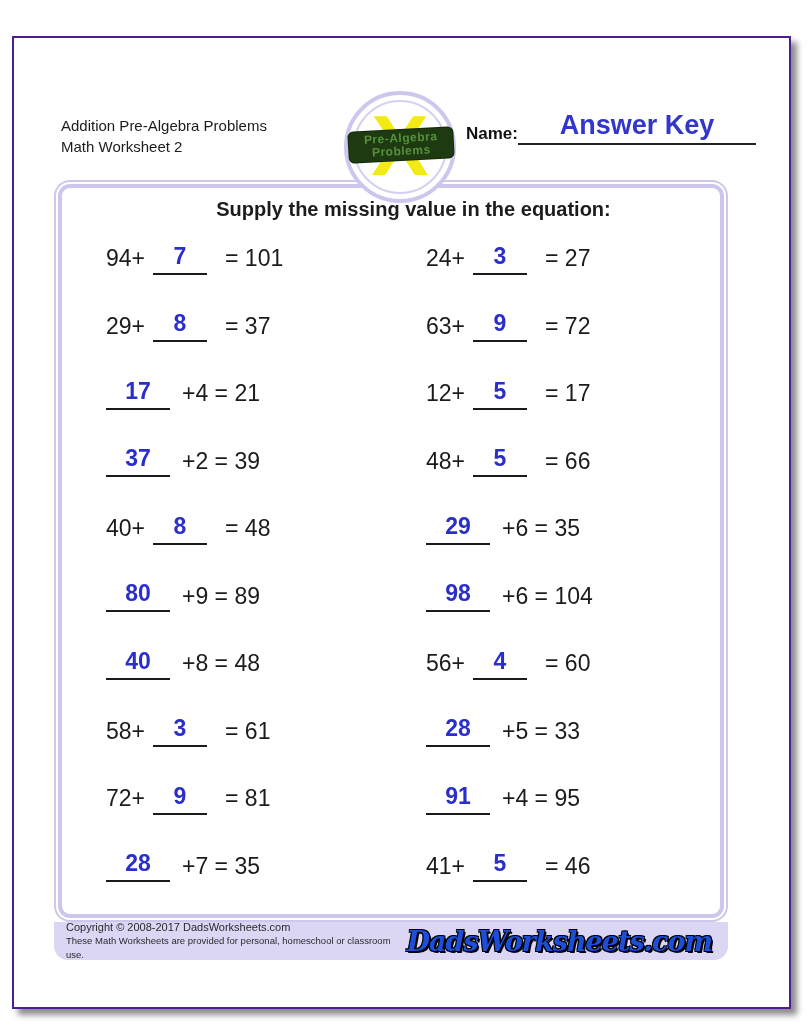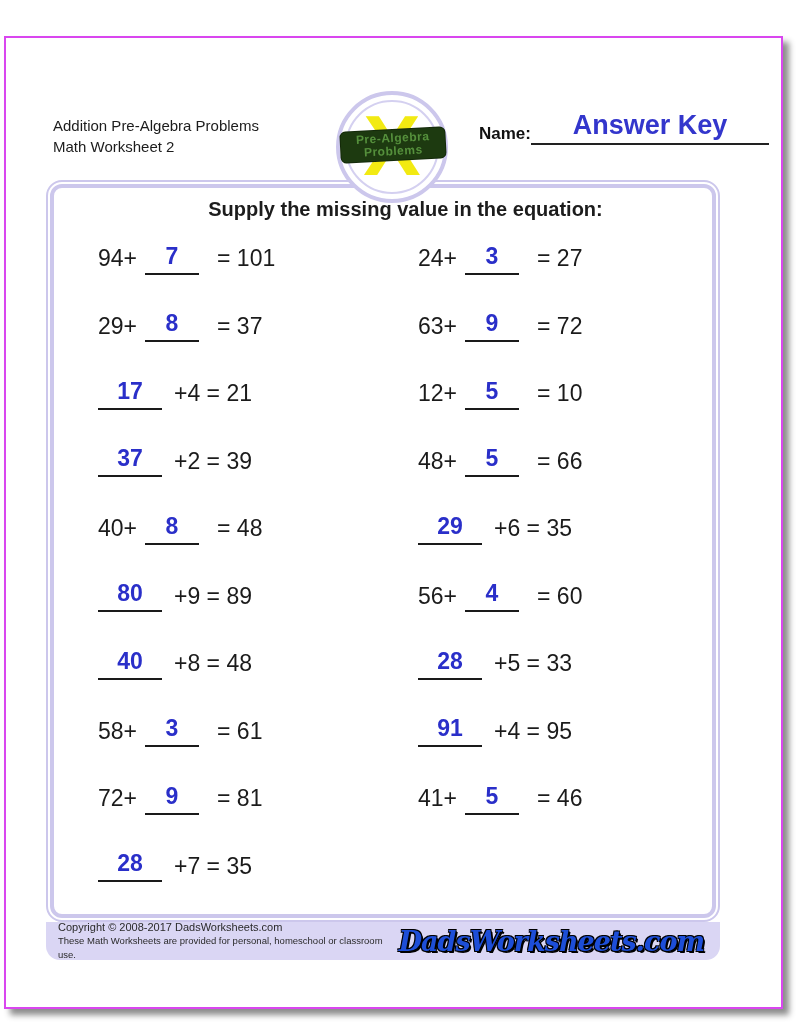--- a/index.html
+++ b/index.html
@@ -1,28 +1,28 @@
 <!DOCTYPE html>
 <html><head>
 <meta charset="utf-8">
 <style>
   * { margin:0; padding:0; box-sizing:border-box; }
   html,body { width:810px; height:1025px; background:#ffffff; font-family:"Liberation Sans", sans-serif; overflow:hidden; }
 
   .page {
-    position:absolute; left:4px; top:36px; width:779px; height:973px;
-    background:#ffffff; border:2px solid #d946ef;
+    position:absolute; left:12px; top:36px; width:779px; height:973px;
+    background:#ffffff; border:2px solid #4c1d95;
     box-shadow:6px 6px 6px rgba(0,0,0,0.45);
   }
 
   
   .header-left { position:absolute; left:47px; top:77px; font-size:15px; color:#1c1c1c; line-height:21px; }
 
   .name-row { position:absolute; left:452px; top:74px; display:flex; align-items:flex-end; }
-  .name-label { font-size:17px; font-weight:bold; color:#111; padding-bottom:1px;margin-left:21px; }
+  .name-label { font-size:17px; font-weight:bold; color:#111; padding-bottom:1px; }
   .name-line { display:inline-block; width:238px; border-bottom:2px solid #222; text-align:center; }
   .name-value { font-size:27px; font-weight:bold; color:#3336cc; position:relative; top:-2px; }
 
   
   .logo {
     position:absolute; left:330px; top:53px; width:112px; height:112px;
     background:#fff; border:4px solid #ccc7ec; border-radius:50%; z-index:5;
     display:flex; align-items:center; justify-content:center;
   }
   .logo-inner {
@@ -173,30 +173,34 @@
           <span class="post">= 27</span>
         </div>
         <div class="prob type-a">
           <span class="pre">63+</span>
           <span class="blank"><span class="ans">9</span></span>
           <span class="post">= 72</span>
         </div>
         <div class="prob type-a">
           <span class="pre">12+</span>
           <span class="blank"><span class="ans">5</span></span>
-          <span class="post">= 10</span>
+          <span class="post">= 17</span>
         </div>
         <div class="prob type-a">
           <span class="pre">48+</span>
           <span class="blank"><span class="ans">5</span></span>
           <span class="post">= 66</span>
         </div>
         <div class="prob type-b">
           <span class="blank"><span class="ans">29</span></span>
           <span class="post">+6 = 35</span>
+        </div>
+        <div class="prob type-b">
+          <span class="blank"><span class="ans">98</span></span>
+          <span class="post">+6 = 104</span>
         </div>
         <div class="prob type-a">
           <span class="pre">56+</span>
           <span class="blank"><span class="ans">4</span></span>
           <span class="post">= 60</span>
         </div>
         <div class="prob type-b">
           <span class="blank"><span class="ans">28</span></span>
           <span class="post">+5 = 33</span>
         </div>

